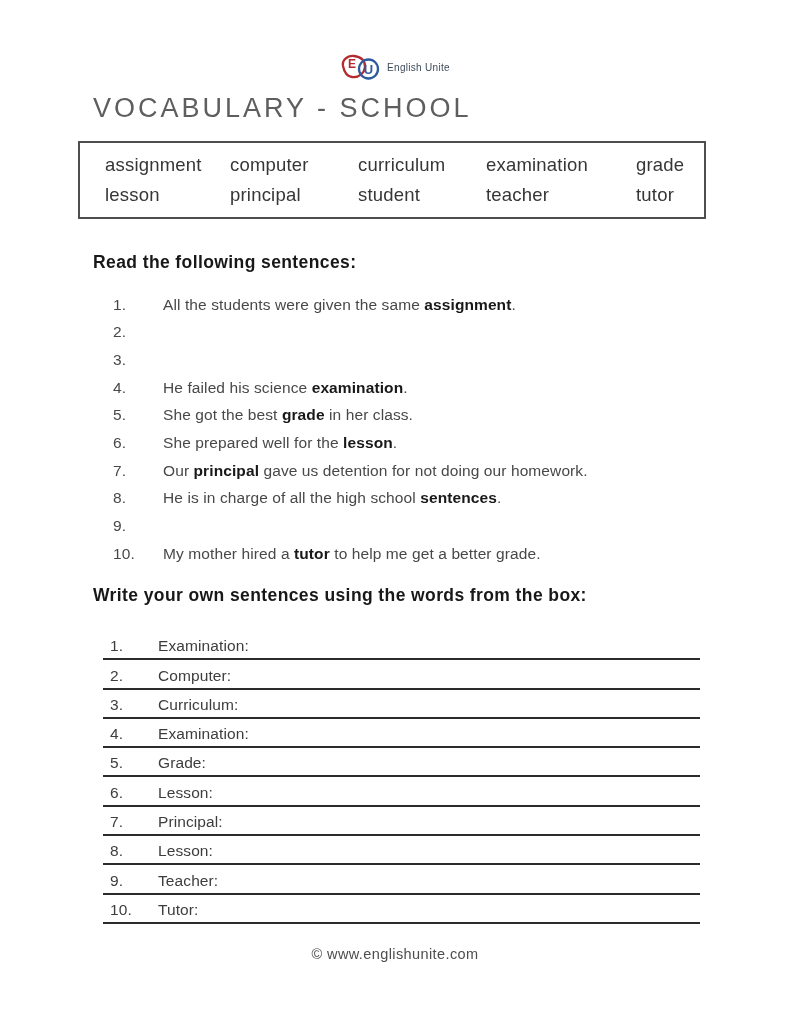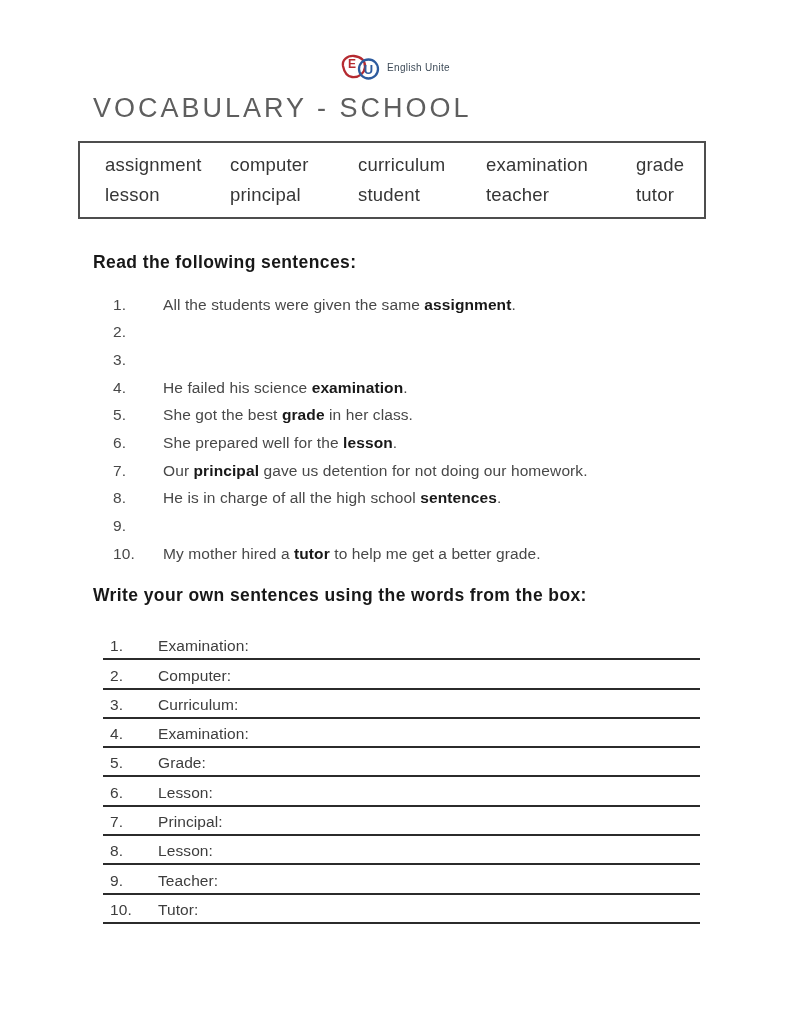--- a/index.html
+++ b/index.html
@@ -199,14 +199,17 @@
         <span class="label">Teacher:</span>
         <span class="blank"></span>
       </div>
       <div class="write-row">
         <span class="num">10.</span>
         <span class="label">Tutor:</span>
         <span class="blank"></span>
       </div>
     </div>
 
+  <div class="footer">
+    <span>© www.englishunite.com</span>
+  </div>
 
 </div>
 
 </body></html>

